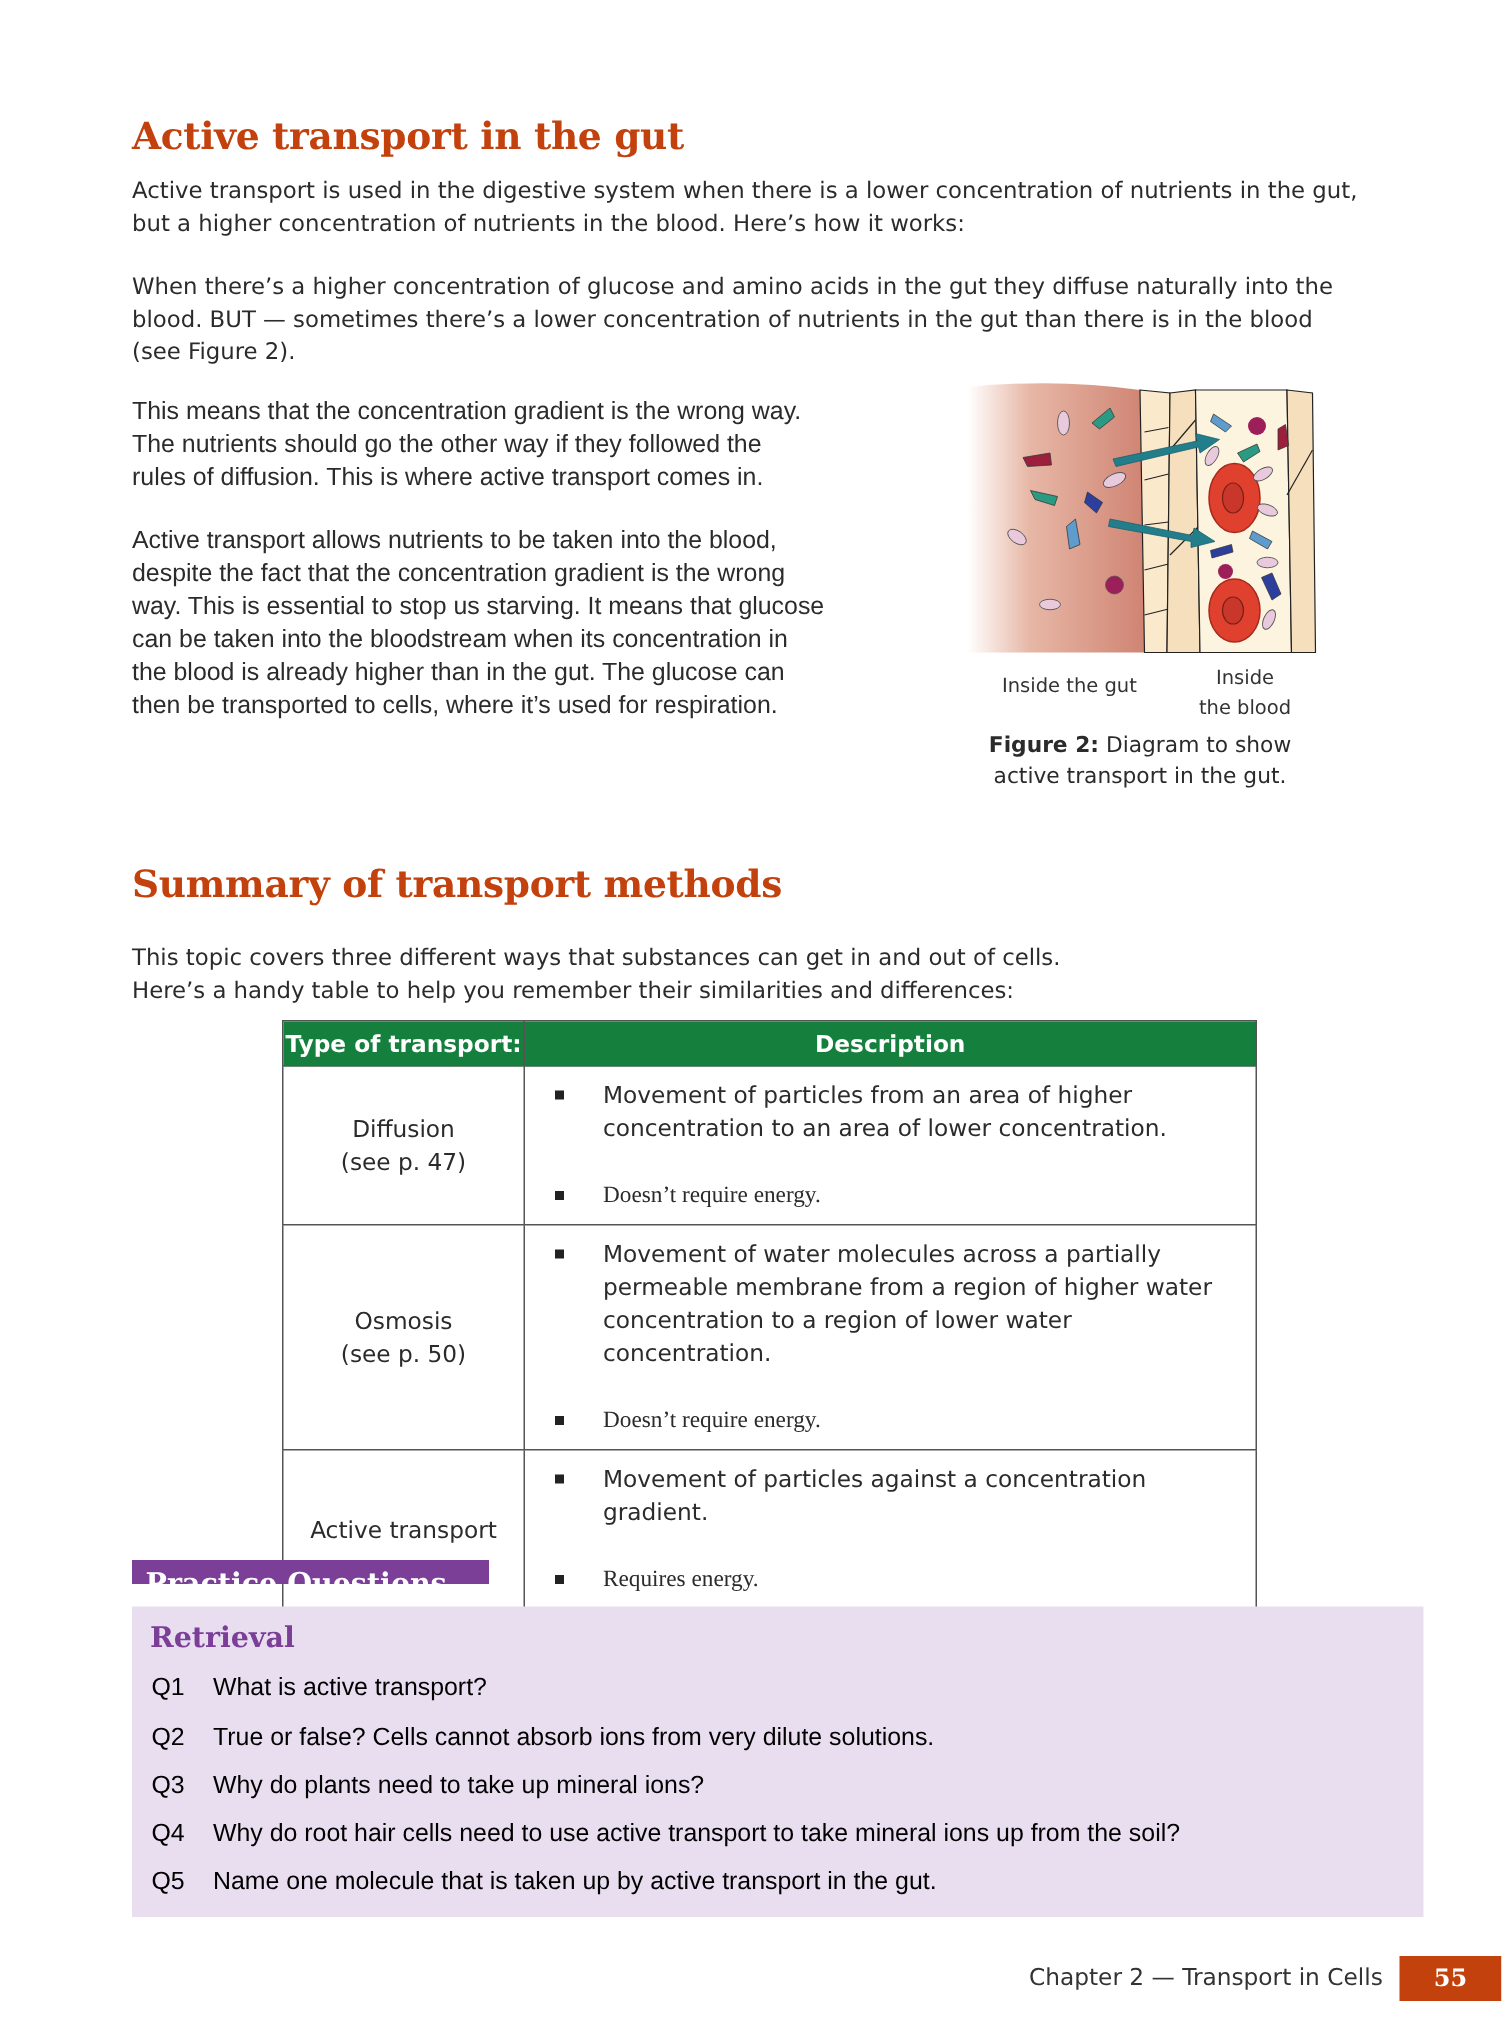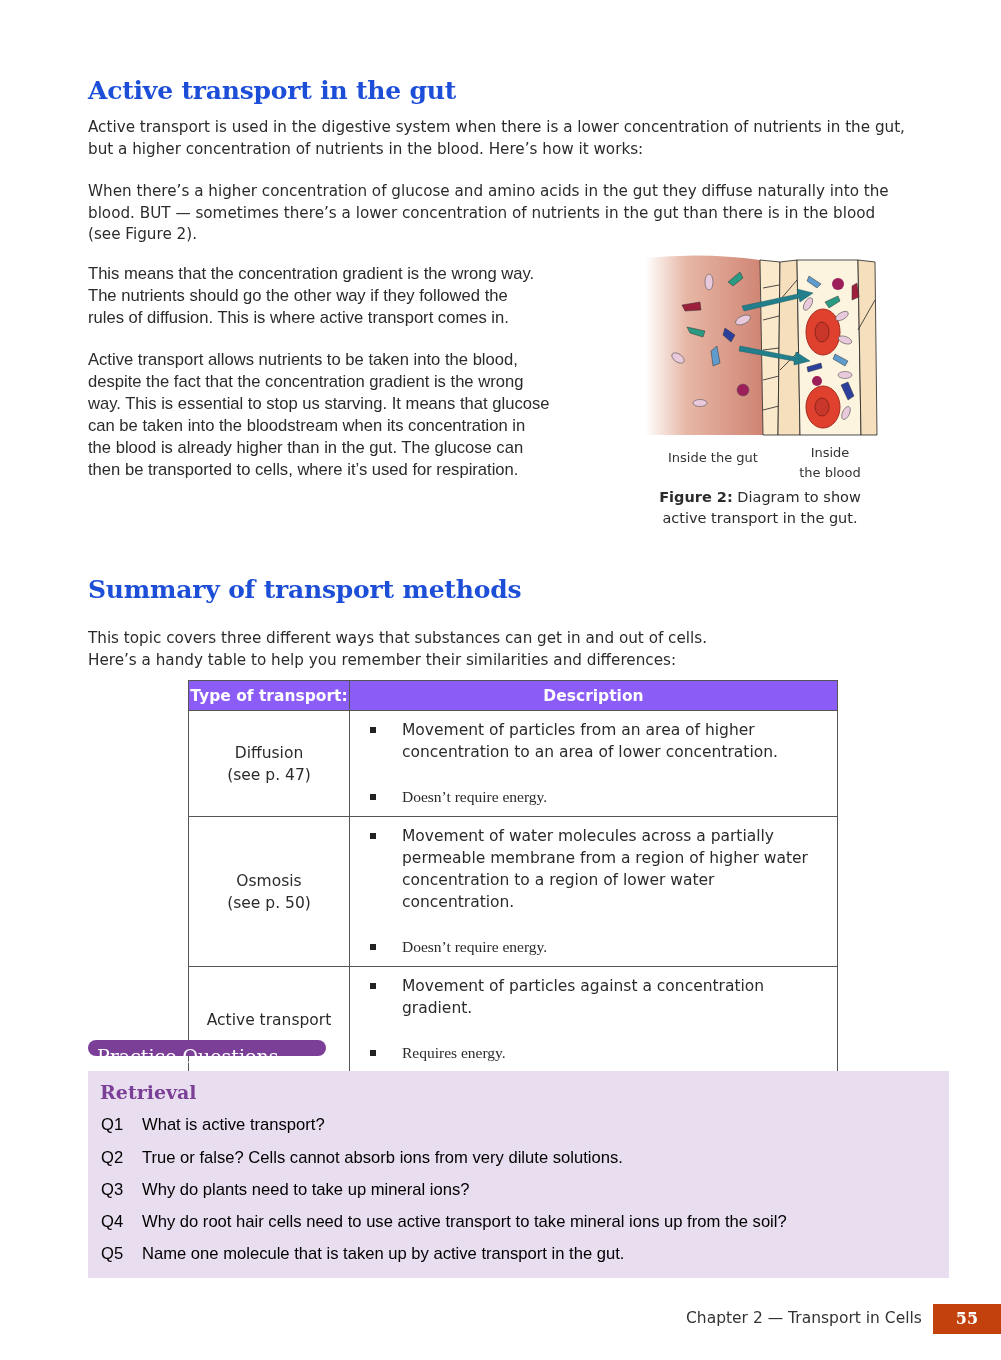--- a/index.html
+++ b/index.html
@@ -4,57 +4,57 @@
   <style>
     html, body { margin: 0; padding: 0; background: #ffffff; }
     body {
       width: 1001px; height: 1360px; position: relative; overflow: hidden;
       font-family: "DejaVu Sans", "Liberation Sans", sans-serif;
       color: #2a2a2a;
     }
     .abs { position: absolute; }
     .h1 {
       font-family: "DejaVu Serif", "Liberation Serif", serif;
-      font-weight: bold; color: #1d4ed8; font-size: 25px; letter-spacing: -0.2px;
+      font-weight: bold; color: #c2410c; font-size: 25px; letter-spacing: -0.2px;
       margin: 0;
       text-align: right;
     }
     .para {
       font-family: "Liberation Sans", sans-serif;
       font-size: 16.6px; line-height: 22px; color: #2b2b2b; margin: 0;
     }
     .para-wide { font-family: "DejaVu Sans", sans-serif; font-size: 15.2px; line-height: 21.5px; color: #2b2b2b; margin: 0; }
 
     
     .fig-caption-bold { font-weight: bold; margin-top: 16px; }
     .hand { font-family: "DejaVu Sans", sans-serif; font-size: 13px; color: #333; }
     .caption { font-family: "DejaVu Sans", sans-serif; font-size: 14.5px; color: #2b2b2b; text-align: center; line-height: 21px; }
 
     
     table.tbl {
       position: absolute; left: 188px; top: 680px; width: 650px;
       border-collapse: collapse; font-family: "DejaVu Sans", sans-serif; font-size: 15.5px; color: #2b2b2b;
     }
     .tbl th {
-      background: #8b5cf6; color: #fff; font-weight: bold; height: 29px; padding: 0;
+      background: #15803d; color: #fff; font-weight: bold; height: 29px; padding: 0;
       border: 1px solid #555; font-size: 15.5px;
     }
     .tbl td { border: 1px solid #555; vertical-align: middle; }
     .tbl td.type { text-align: center; width: 158px; line-height: 22px; }
     .tbl td.desc { padding: 6px 6px 6px 0; }
     .bul { display: flex; line-height: 22px; margin: 2px 0; }
     .bul + .bul { margin-top: 23px; font-family: Liberation Serif, serif; }
     .bul .sq { width: 6px; height: 6px; background: #222; margin: 8px 26px 0 20px; flex: none; }
 
     
     .pq-tab {
       position: absolute; left: 88px; top: 1040px; width: 238px; height: 16px;
       background: #7b3f98; color: #fff;
-      font-family: "DejaVu Serif", serif; font-weight: normal; font-size: 19px;
-      line-height: 32px; padding-left: 9px; box-sizing: border-box; border-radius: 10px;
+      font-family: "DejaVu Serif", serif; font-weight: bold; font-size: 19px;
+      line-height: 32px; padding-left: 9px; box-sizing: border-box;
     }
     .pq-box {
       position: absolute; left: 88px; top: 1071px; width: 861px; height: 207px;
       background: #e9deef;
     }
     .pq-sub {
       position: absolute; left: 100px; top: 1081px;
       font-family: "DejaVu Serif", serif; font-weight: bold; font-size: 19px; color: #7b3f98;
     }
     .q { position: absolute; left: 101px; font-family: "Liberation Sans", sans-serif; font-size: 16.6px; color: #000000; }

